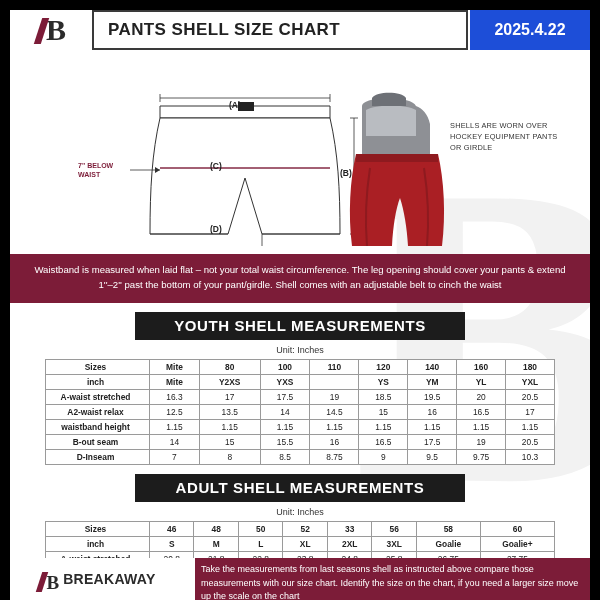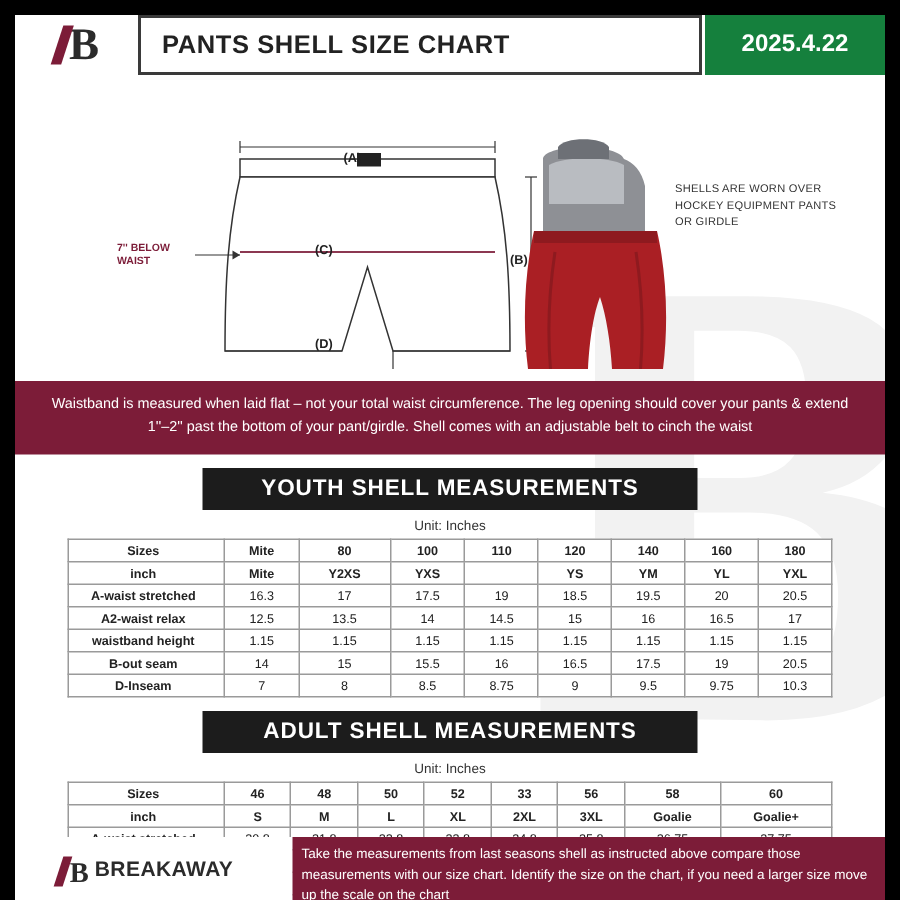--- a/index.html
+++ b/index.html
@@ -69,21 +69,21 @@
     align-items: center;
     padding-left: 14px;
     font-size: 17px;
     font-weight: bold;
     letter-spacing: 0.4px;
     color: #222;
     text-align: center;
   }
   .header-date {
     width: 120px;
-    background: #15803d;
+    background: #1d4ed8;
     color: #fff;
     display: flex;
     align-items: center;
     justify-content: center;
     font-size: 16px;
     font-weight: bold;
     margin-left: 2px;
   }
   
   .diagram {

